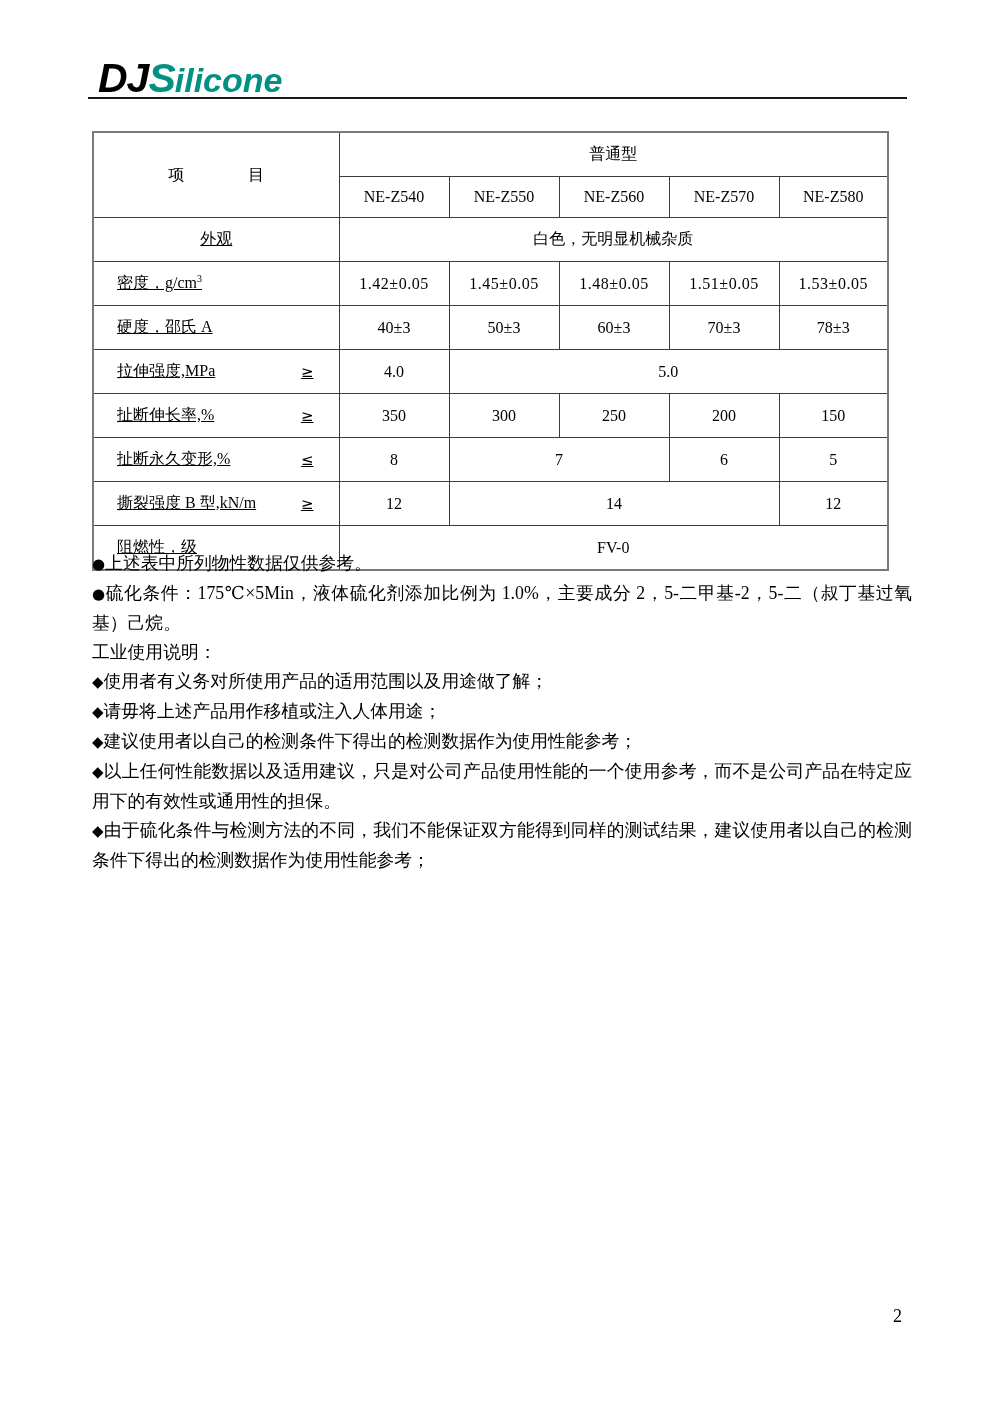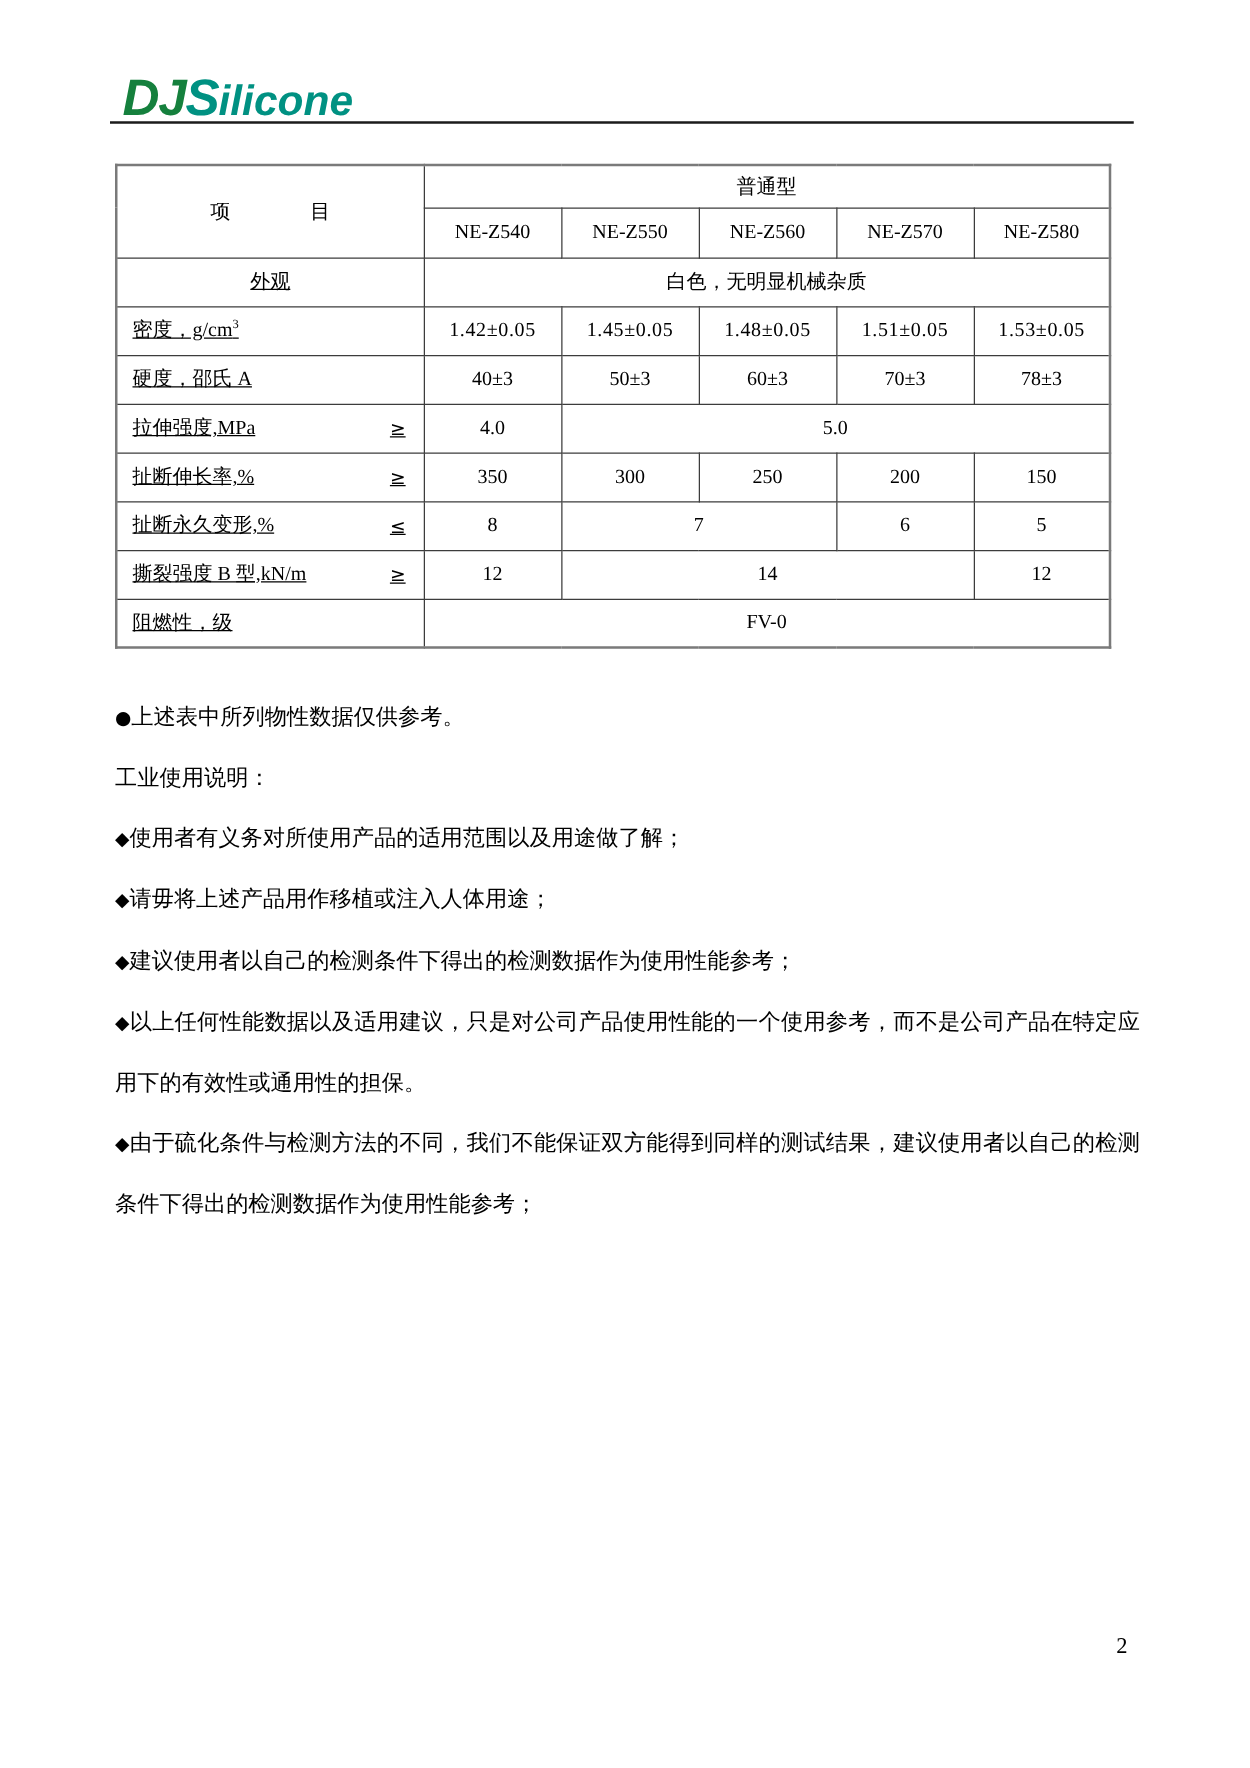--- a/index.html
+++ b/index.html
@@ -3,40 +3,40 @@
 <meta charset="utf-8">
 <style>
   html,body{margin:0;padding:0;background:#ffffff;}
   .page{position:relative;width:1000px;height:1414px;background:#ffffff;overflow:hidden;
         font-family:"Liberation Serif","DejaVu Serif",serif;color:#000;}
 
   
   .logo{position:absolute;left:98px;top:58px;height:40px;display:flex;align-items:baseline;
         font-family:"Liberation Sans","DejaVu Sans",sans-serif;font-style:italic;font-weight:bold;
         letter-spacing:-1px;line-height:40px;}
-  .logo .dj{font-size:41px;color:#15803d;}
+  .logo .dj{font-size:41px;color:#000000;}
   .logo .big-s{font-size:41px;color:#009182;}
   .logo .rest{font-size:34px;color:#009182;letter-spacing:0;}
   .header-rule{position:absolute;left:88px;top:97px;width:819px;height:2px;background:#1b1b1b;}
 
   
   table.props{position:absolute;left:92px;top:131px;width:795px;border-collapse:collapse;
         table-layout:fixed;border:2px solid #7a7a7a;font-size:16px;}
   table.props td{border:1px solid #3c3c3c;text-align:center;vertical-align:middle;
-        padding:0;overflow:hidden;margin-top:43px;}
+        padding:11px;overflow:hidden;margin-top:43px;}
   tr.hr1{height:34px;} tr.hr2{height:40px;} tr.dr{height:39px;}
   td.lbl{text-align:left;}
   .lblwrap{display:flex;justify-content:space-between;align-items:center;padding:0 14px 0 12px;text-decoration:underline;}
   .lblwrap.center{justify-content:center;padding:0;}
   td .sym{font-family:"DejaVu Sans",sans-serif;font-size:15px;}
   td sup{font-size:10px;line-height:0;}
   .vals{letter-spacing:0.5px;}
 
   
-  .notes{position:absolute;left:92px;top:549px;width:820px;font-size:17.8px;line-height:48px;
+  .notes{position:absolute;left:92px;top:549px;width:820px;font-size:17.8px;line-height:29px;
         text-align:justify;}
   .notes p{margin:0;}
   .marker{font-family:"DejaVu Sans",sans-serif;font-size:15px;}
 
   .page-num{position:absolute;left:893px;top:1306px;font-size:18px;}
 </style>
 </head>
 <body>
 
 <div class="page">
@@ -161,20 +161,21 @@
               <span>阻燃性，级</span>
             </div>
           </td>
       <td colspan="5">FV-0</td>
     </tr>
   </tbody>
     </table>
 
   <div class="notes">
     <p><span class="marker">●</span><span>上述表中所列物性数据仅供参考。</span></p>
+    <p><span class="marker">●</span><span>硫化条件：175℃×5Min，液体硫化剂添加比例为 1.0%，主要成分 2，5-二甲基-2，5-二（叔丁基过氧基）己烷。</span></p>
     <p><span>工业使用说明：</span></p>
     <p><span class="marker">◆</span><span>使用者有义务对所使用产品的适用范围以及用途做了解；</span></p>
     <p><span class="marker">◆</span><span>请毋将上述产品用作移植或注入人体用途；</span></p>
     <p><span class="marker">◆</span><span>建议使用者以自己的检测条件下得出的检测数据作为使用性能参考；</span></p>
     <p><span class="marker">◆</span><span>以上任何性能数据以及适用建议，只是对公司产品使用性能的一个使用参考，而不是公司产品在特定应用下的有效性或通用性的担保。</span></p>
     <p><span class="marker">◆</span><span>由于硫化条件与检测方法的不同，我们不能保证双方能得到同样的测试结果，建议使用者以自己的检测条件下得出的检测数据作为使用性能参考；</span></p>
   </div>
 
   <div class="page-num">2</div>
 

